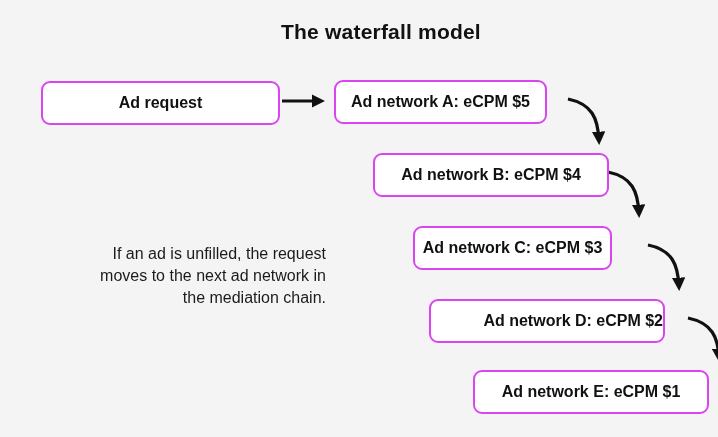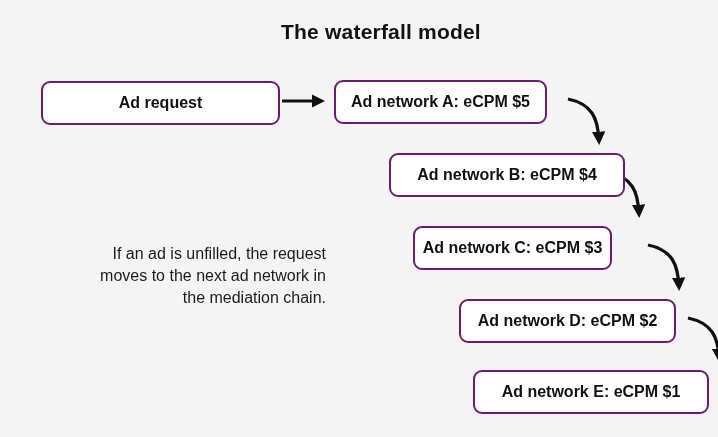--- a/index.html
+++ b/index.html
@@ -38,34 +38,34 @@
     left: 0;
     width: 718px;
     height: 437px;
     pointer-events: none;
   }
   .node {
     position: absolute;
     box-sizing: border-box;
     height: 44px;
     background: #ffffff;
-    border: 2px solid #701a75;
+    border: 2px solid #d946ef;
     border-radius: 9px;
     display: flex;
     align-items: center;
     justify-content: center;
     font-size: 16px;
     font-weight: bold;
     white-space: nowrap;
   }
   .request { left: 17px;  top: 81px;  width: 239px; }
   .n0      { left: 310px; top: 80px;  width: 213px; }
-  .n1      { left: 365px; top: 153px; width: 236px; }
+  .n1      { left: 349px; top: 153px; width: 236px; }
   .n2      { left: 389px; top: 226px; width: 199px; text-align: right; }
-  .n3      { left: 435px; top: 299px; width: 217px; }
+  .n3      { left: 405px; top: 299px; width: 236px; justify-content: flex-end; }
   .n4      { left: 449px; top: 370px; width: 236px; }
   .caption {
     position: absolute;
     left: 52px;
     top: 243px;
     width: 250px;
     font-size: 16px;
     line-height: 22px;
     text-align: right;
     color: #1b1b1b;

